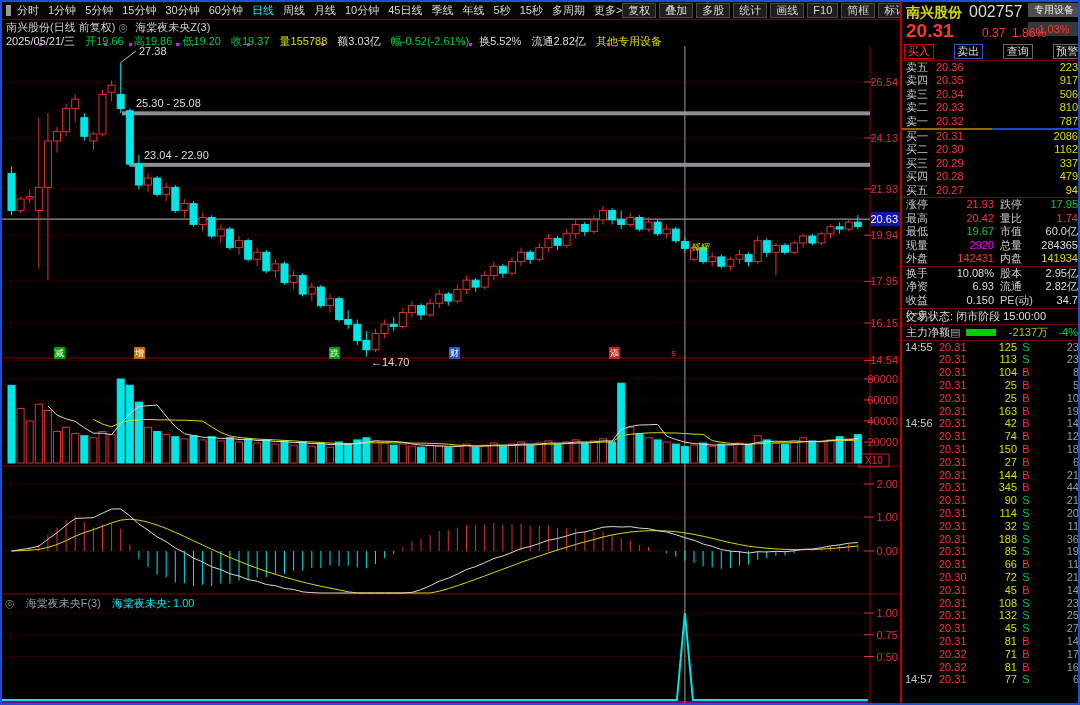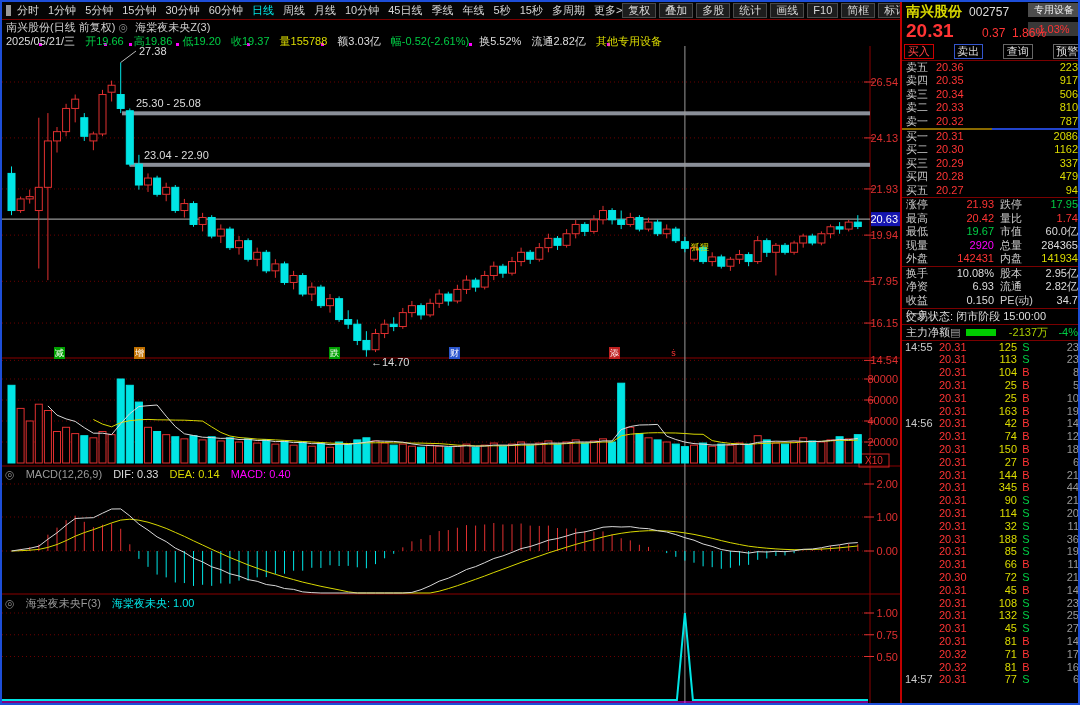--- a/index.html
+++ b/index.html
@@ -29,21 +29,21 @@
   .collapse-icon{color:#8a8a8a;margin-right:4px;}
   .badge{position:absolute;top:328px;width:11px;height:12px;line-height:12px;text-align:center;
          font-size:9px;color:#fff;}
   #marker-label{position:absolute;font-size:9px;color:#dcdc00;}
   
   #right-panel{position:absolute;left:898px;top:0;width:182px;height:705px;background:#000;
                border-left:2px solid #c00000;box-sizing:border-box;overflow:hidden;}
   #rp-head{position:relative;height:58px;}
   #rp-name-row{position:absolute;left:4px;top:1px;}
   #rp-stock-name{color:#d8d800;font-size:14px;font-weight:bold;}
-  #rp-stock-code{color:#ddd;font-size:12px;margin-left:4px;}
+  #rp-stock-code{color:#ddd;font-size:16px;margin-left:4px;}
   #rp-sector{position:absolute;right:2px;top:1px;width:52px;text-align:center;background:#4d4d4d;
              color:#eee;font-size:10px;line-height:14px;}
   #rp-sector-chg{position:absolute;right:2px;top:20px;width:52px;text-align:center;background:#383838;
              color:#ff3434;font-size:11px;line-height:14px;}
   #rp-price{position:absolute;left:4px;top:18px;color:#ff3434;font-size:19px;font-weight:bold;}
   #rp-chg{position:absolute;left:80px;top:24px;color:#ff3434;font-size:12px;}
   #rp-btns{position:absolute;left:2px;top:42px;display:flex;gap:20px;width:178px;}
   .rp-btn{flex:1;text-align:center;line-height:13px;font-size:11px;border:1px solid #666;color:#ddd;}
   .rp-btn.buy{border-color:#cc0000;color:#ff4444;}
   .rp-btn.sell{border-color:#3355cc;}
@@ -587,43 +587,36 @@
       <span class="c-green">收19.37</span>
       <span class="c-yellow">量155788</span>
       <span class="c-white">额3.03亿</span>
       <span class="c-green">幅-0.52(-2.61%)</span>
       <span class="c-white">换5.52%</span>
       <span class="c-white">流通2.82亿</span>
       <span class="c-yellow">其他专用设备</span>
     </div>
 
 
-    <div class="pane-header" style="top:449px">
-      <span class="collapse-icon">◎</span>
-      <span class="c-grey">MACD(12,26,9)</span>
-      <span class="c-white">DIF: 0.33</span>
-      <span class="c-yellow">DEA: 0.14</span>
-      <span class="c-mag">MACD: 0.40</span>
-    </div>
 
     <div class="pane-header" style="top:577px">
       <span class="collapse-icon">◎</span>
       <span class="c-grey">海棠夜未央F(3)</span>
       <span class="c-cyan">海棠夜未央: 1.00</span>
     </div>
 
     <div id="badges">
         <div class="badge" style="left: 52px; background: rgb(0, 160, 0);">减</div>
         <div class="badge" style="left: 132px; background: rgb(192, 112, 0);">增</div>
         <div class="badge" style="left: 327px; background: rgb(0, 160, 0);">跌</div>
         <div class="badge" style="left: 447px; background: rgb(42, 85, 204);">财</div>
         <div class="badge" style="left: 607px; background: rgb(192, 32, 32);">添</div>
         <div class="badge" style="left: 666px; color: rgb(255, 52, 52);">ṡ</div>
       </div>
-    <div id="marker-label" style="left: 688.9px; top: 221.968px;">狐狸</div>
+    <div id="marker-label" style="left: 688.9px; top: 221.968px; font-style: italic;">狐狸</div>
   </div>
 
   <div id="right-panel">
     <div id="rp-head">
       <div id="rp-name-row">
         <span id="rp-stock-name">南兴股份</span>
         <span id="rp-stock-code">002757</span>
       </div>
       <div id="rp-sector">专用设备</div>
       <div id="rp-sector-chg">1.03%</div>

